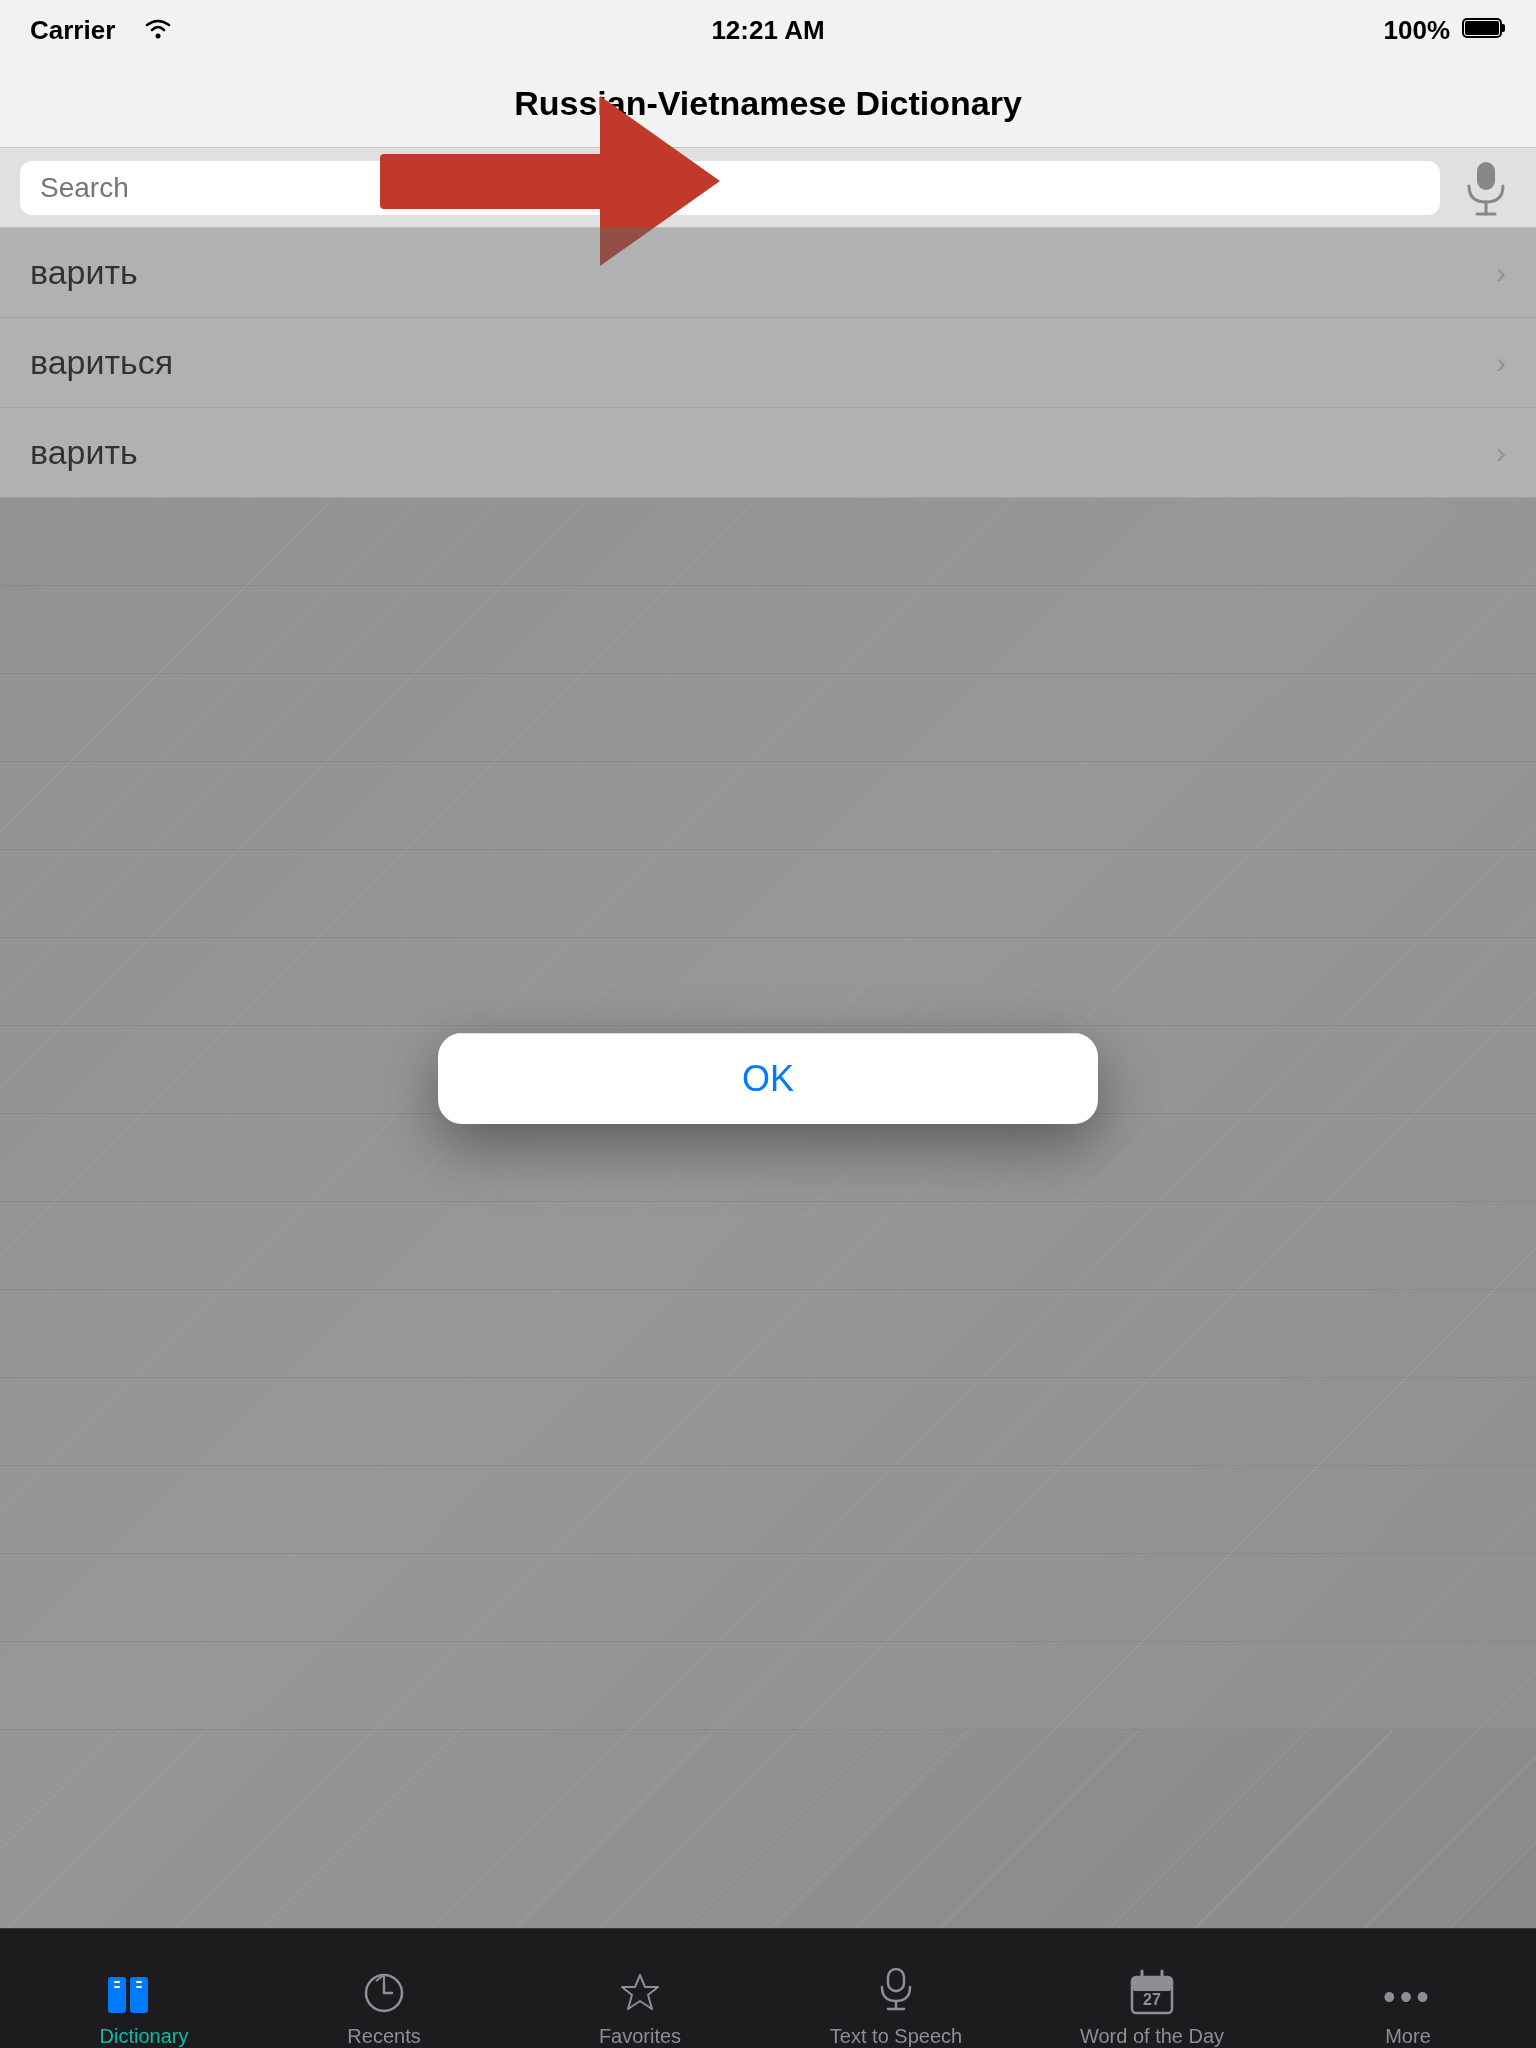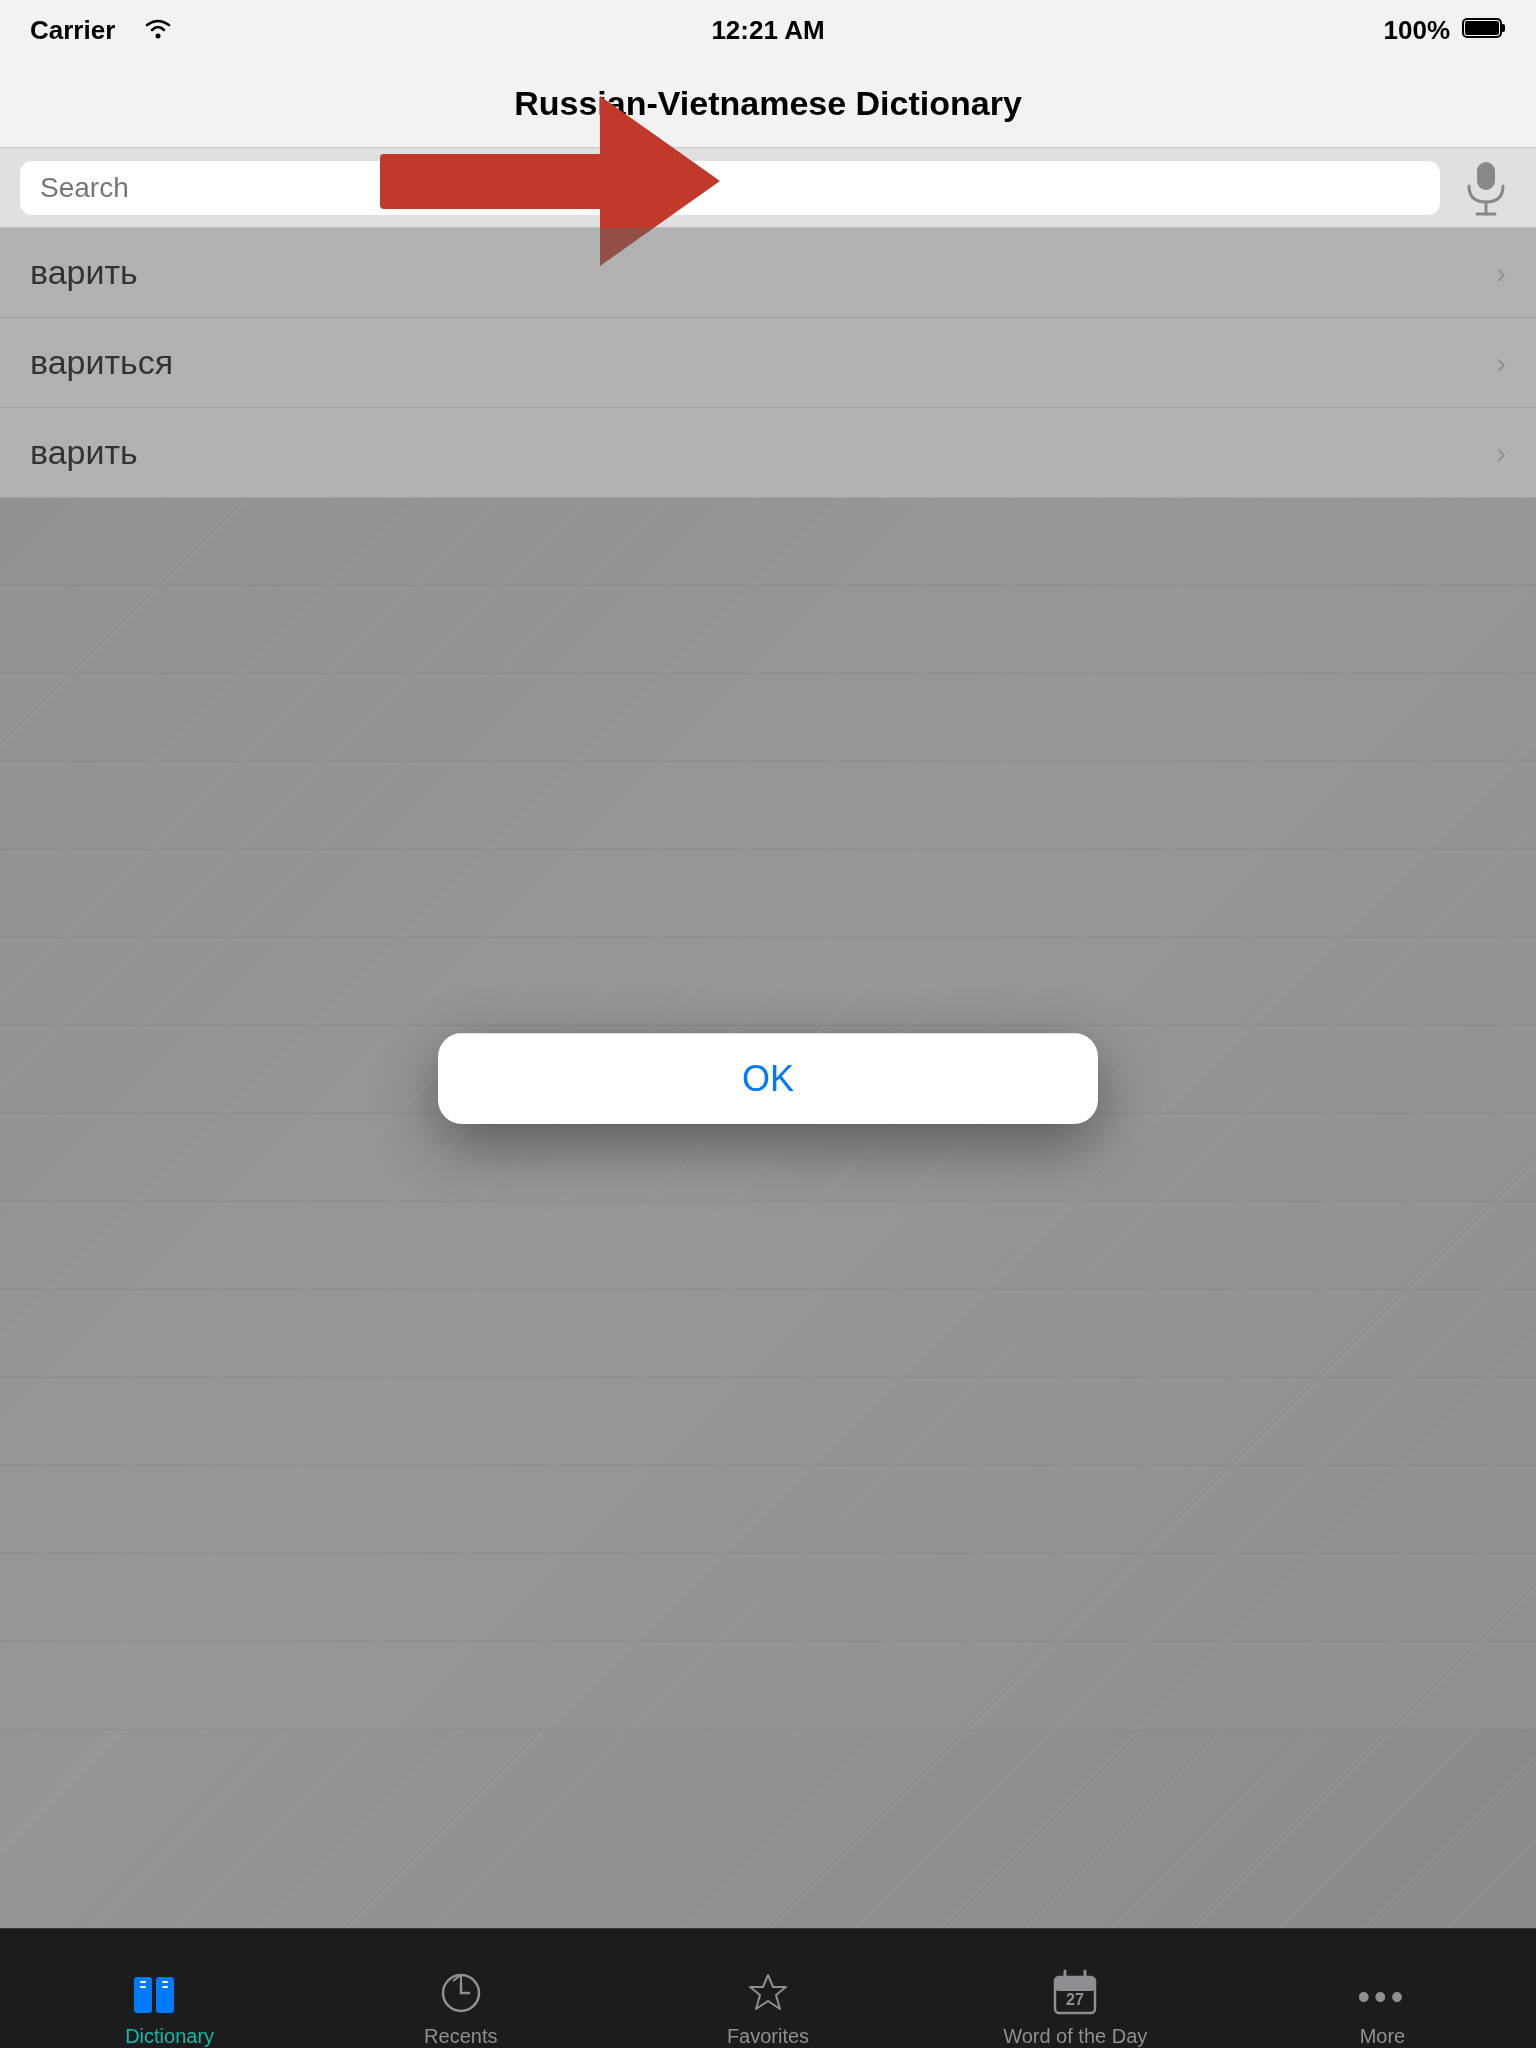--- a/index.html
+++ b/index.html
@@ -388,20 +388,31 @@
 
   <div class="tab-item">
     <span>
       <svg width="44" height="44" viewBox="0 0 44 44" fill="none">
         <polygon points="22,4 27,16 40,16 30,24 34,38 22,30 10,38 14,24 4,16 17,16" stroke="#8e8e93" stroke-width="2" fill="none" stroke-linejoin="round"></polygon>
       </svg>
     </span>
     <span class="tab-label">Favorites</span>
   </div>
 
+  <div class="tab-item">
+    <span>
+      <svg width="40" height="50" viewBox="0 0 40 50" fill="none">
+        <rect x="12" y="4" width="16" height="22" rx="8" stroke="#8e8e93" stroke-width="2.5" fill="none"></rect>
+        <path d="M6 22 Q6 36 20 36 Q34 36 34 22" stroke="#8e8e93" stroke-width="2.5" fill="none" stroke-linecap="round"></path>
+        <line x1="20" y1="36" x2="20" y2="44" stroke="#8e8e93" stroke-width="2.5" stroke-linecap="round"></line>
+        <line x1="12" y1="44" x2="28" y2="44" stroke="#8e8e93" stroke-width="2.5" stroke-linecap="round"></line>
+      </svg>
+    </span>
+    <span class="tab-label">Text to Speech</span>
+  </div>
 
   <div class="tab-item">
     <span>
       <svg width="44" height="46" viewBox="0 0 44 46" fill="none">
         <rect x="2" y="8" width="40" height="36" rx="4" stroke="#8e8e93" stroke-width="2.5" fill="none"></rect>
         <rect x="2" y="8" width="40" height="14" rx="4" fill="#8e8e93"></rect>
         <line x1="12" y1="2" x2="12" y2="14" stroke="#8e8e93" stroke-width="3" stroke-linecap="round"></line>
         <line x1="32" y1="2" x2="32" y2="14" stroke="#8e8e93" stroke-width="3" stroke-linecap="round"></line>
         <text x="22" y="36" text-anchor="middle" fill="#8e8e93" font-size="16" font-weight="bold">27</text>
       </svg>

